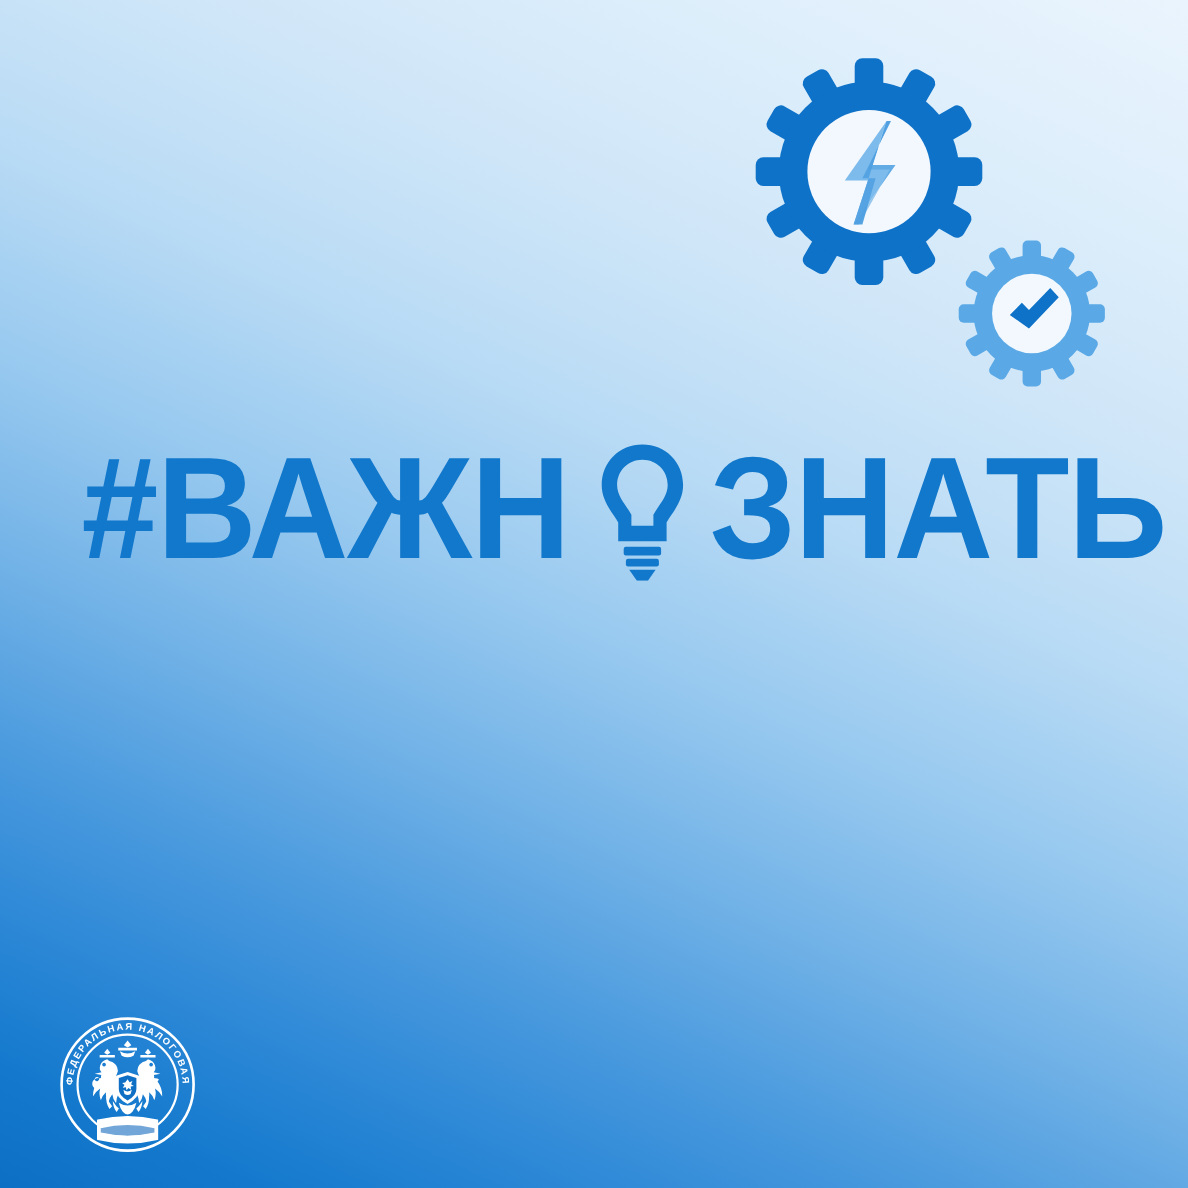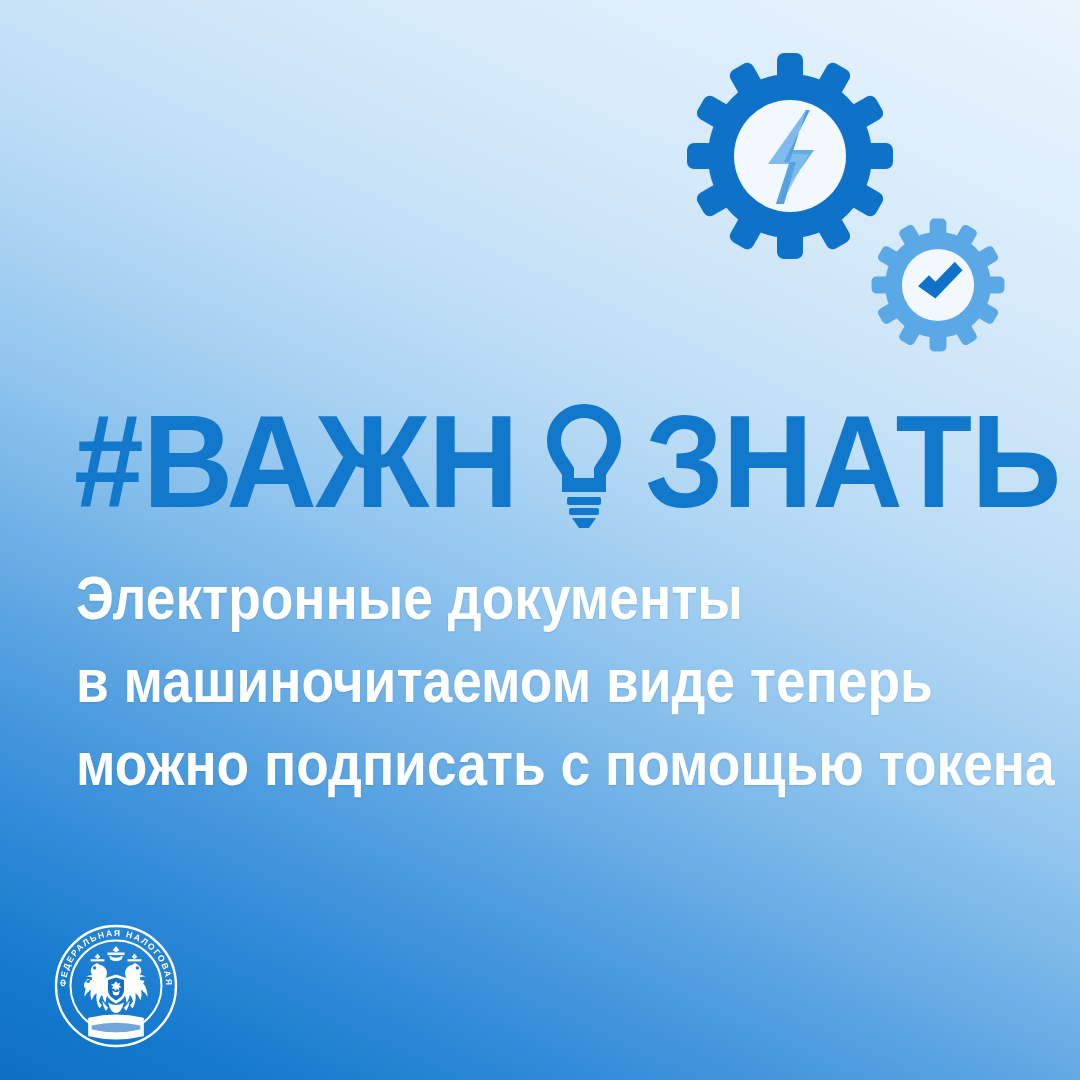--- a/index.html
+++ b/index.html
@@ -178,25 +178,20 @@
         <rect x="28" y="112" width="30" height="7" rx="2" fill="#1278cc"></rect>
         <path d="M31 122 L55 122 L48 132 L38 132 Z" fill="#1278cc"></path>
       </svg>
     </span>
 
     <span id="headline-gap"></span>
 
     <span class="headline-word">ЗНАТЬ</span>
   </div>
 
-  <div id="subtitle">
-    <div class="subtitle-line">Электронные документы</div>
-    <div class="subtitle-line">в машиночитаемом виде теперь</div>
-    <div class="subtitle-line">можно подписать с помощью токена</div>
-  </div>
 
   <div id="fns-logo">
     <svg viewBox="0 0 128 128" xmlns="http://www.w3.org/2000/svg" aria-hidden="true">
       <defs>
         <path id="ringTop" d="M 14 64 A 50 50 0 0 1 114 64" fill="none"></path>
         <path id="ringBot" d="M 18 64 A 46 46 0 0 0 110 64" fill="none"></path>
       </defs>
 
       <circle cx="64" cy="64" r="60" fill="none" stroke="#ffffff" stroke-width="2.4"></circle>
       <circle cx="64" cy="64" r="45.5" fill="none" stroke="#ffffff" stroke-width="2.0"></circle>

